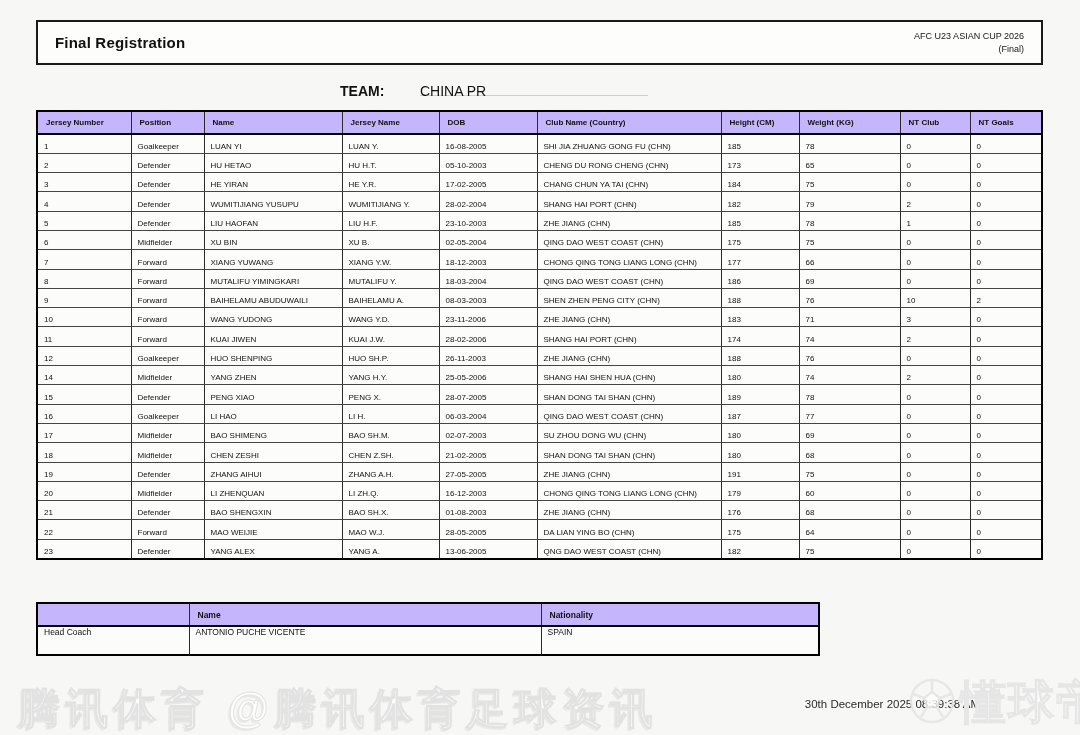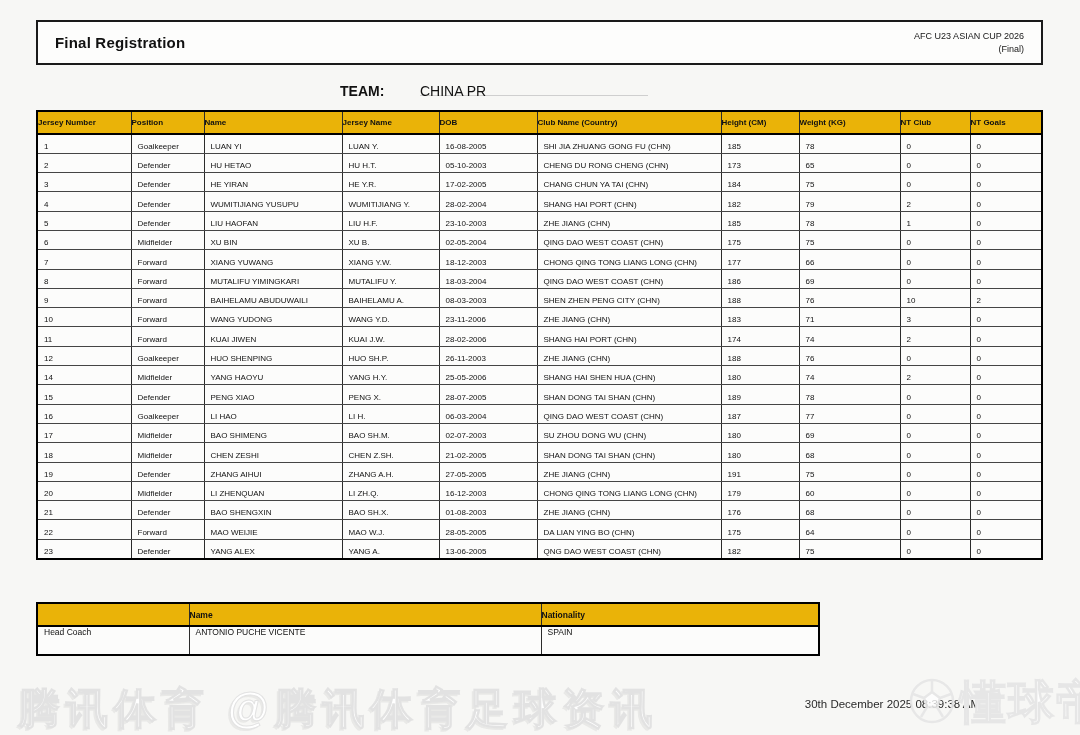--- a/index.html
+++ b/index.html
@@ -31,24 +31,24 @@
     position: absolute; left: 420px; top: 0; width: 228px; height: 16px;
     border-bottom: 1px solid #cfcfcf; padding-top: 3px;
   }
 
   
   table { border-collapse: collapse; table-layout: fixed; background: #fcfcfb; }
   .doc-table { position: absolute; border: 2px solid #000; }
   #players-table { left: 36px; top: 110px; width: 1005px; }
   #staff-table   { left: 36px; top: 602px; width: 782px; }
   th {
-    background: #eab308;
+    background: #c4b5fd;
     font-size: 8px; font-weight: bold; text-align: left;
     height: 23px; vertical-align: middle;
-    padding-left: 0;
+    padding-left: 8px;
     border-right: 1px solid #2b2b2b;
     border-bottom: 2px solid #000;
     overflow: hidden; white-space: nowrap;
   }
   td {
     font-size: 8px;
     vertical-align: bottom;
     padding: 0 2px 2px 6px;
     border-right: 1px solid #2b2b2b;
     border-bottom: 1px solid #454545;
@@ -269,21 +269,21 @@
         <td>26-11-2003</td>
         <td>ZHE JIANG (CHN)</td>
         <td>188</td>
         <td>76</td>
         <td>0</td>
         <td>0</td>
       </tr>
       <tr>
         <td>14</td>
         <td>Midfielder</td>
-        <td>YANG HAOYU</td>
+        <td>YANG ZHEN</td>
         <td>YANG H.Y.</td>
         <td>25-05-2006</td>
         <td>SHANG HAI SHEN HUA (CHN)</td>
         <td>180</td>
         <td>74</td>
         <td>2</td>
         <td>0</td>
       </tr>
       <tr>
         <td>15</td>

